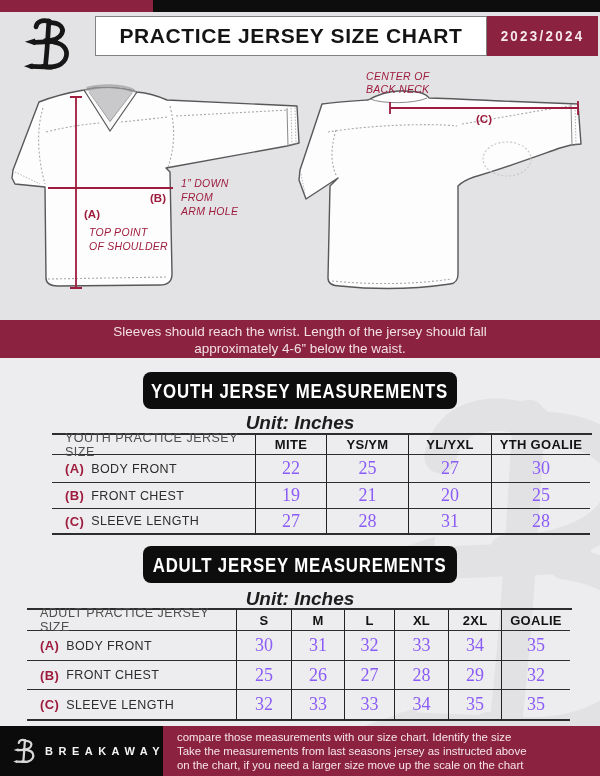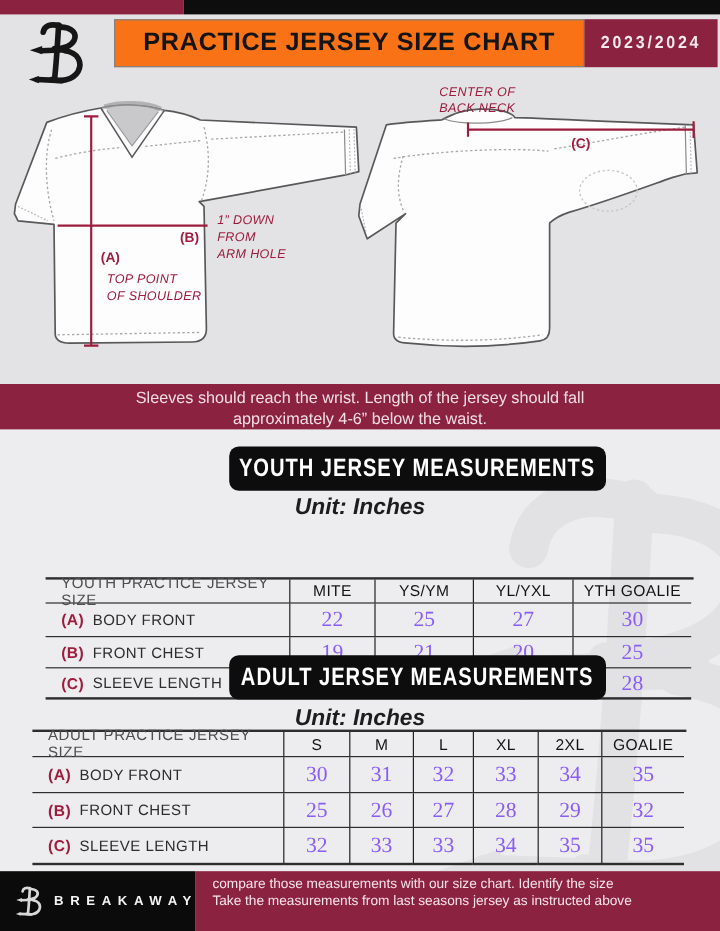--- a/index.html
+++ b/index.html
@@ -10,21 +10,21 @@
     font-family:"Liberation Sans", sans-serif;
   }
   
   .top-strip { position:absolute; top:0; left:0; width:600px; height:12px; }
   .strip-maroon { position:absolute; left:0; top:0; width:153px; height:12px; background:#8b2240; }
   .strip-black  { position:absolute; left:153px; top:0; width:447px; height:12px; background:#0d0d0d; }
   
   .logo-svg { position:absolute; left:24px; top:16px; width:48px; height:56px; color:#161616; }
   .title-box {
     position:absolute; left:95px; top:16px; width:392px; height:40px;
-    background:#f97316; border:1.5px solid #818181;
+    background:#ffffff; border:1.5px solid #818181;
     display:flex; align-items:center; justify-content:center;
   }
   .title-box span { font-size:21px; font-weight:bold; color:#141414; letter-spacing:.6px; }
   .season-box {
     position:absolute; left:487px; top:16px; width:111px; height:40px;
     background:#8b2240; display:flex; align-items:center; justify-content:center;
   }
   .season-box span { color:#f6e9ed; font-size:14.5px; font-weight:bold; letter-spacing:2.5px; transform:scaleX(.92); white-space:nowrap; }
   
   .diagram-svg { position:absolute; left:0; top:60px; }
@@ -35,36 +35,36 @@
   .note-banner {
     position:absolute; left:0; top:320px; width:600px; height:38px;
     background:#8b2240; color:#f2dfe5; text-align:center;
     font-size:13.5px; line-height:17px; padding-top:3px;
   }
   
   .tables-section { position:absolute; left:0; top:358px; width:600px; height:368px; background:#ededef; overflow:hidden; }
   .watermark { position:absolute; right:-88px; top:22px; width:330px; height:390px; color:#e2e2e5; z-index:0; }
   .black-banner {
     position:absolute; left:143px; width:314px; height:37px; background:#0d0d0d; border-radius:8px;
-    display:flex; align-items:center; justify-content:center; z-index:1;margin-left:48px;
+    display:flex; align-items:center; justify-content:center; z-index:1;
   }
   .black-banner span { color:#fff; font-size:21px; font-weight:bold; letter-spacing:1px; transform:scaleX(.8); white-space:nowrap; }
   .unit-line { position:absolute; left:0; width:600px; text-align:center; z-index:1;
     font-style:italic; font-weight:bold; font-size:19px; color:#1d1d1d; }
   .size-table { position:absolute; display:grid; z-index:1; border-top:2px solid #2d2d2d; }
   .size-table .cell { display:flex; align-items:center; border-bottom:1.7px solid #2d2d2d; }
   .size-table .vline { border-left:1.9px solid #222; }
   .size-table .last { border-bottom:2px solid #2d2d2d; }
   .head-label { color:#4e4e4e; font-size:12.5px; letter-spacing:.5px; padding-left:13px; }
-  .head-val { justify-content:center; font-weight:normal; font-size:13px; color:#131313; letter-spacing:.3px; }
+  .head-val { justify-content:center; font-weight:bold; font-size:13px; color:#131313; letter-spacing:.3px; }
   .row-label { padding-left:13px; font-size:12.5px; color:#2c2c2c; letter-spacing:.4px; }
   .row-label .key { color:#9e1c3e; font-weight:bold; margin-right:7px; font-size:13px; }
   .val { justify-content:center; font-size:18px; color:#8b5cf6;font-family:Liberation Serif, serif; }
-  #youth-table { left:38px; top:75px; width:540px;
-    grid-template-columns:203px 71px 82px 83px 99px; grid-template-rows:20px 28px 26px 26px;margin-top:48px; }
+  #youth-table { left:52px; top:75px; width:540px;
+    grid-template-columns:203px 71px 82px 83px 99px; grid-template-rows:20px 28px 26px 26px; }
   #adult-table { left:27px; top:250px; width:545px;
     grid-template-columns:209px 55px 53px 50px 54px 53px 69px; grid-template-rows:21px 30px 29px 31px; }
   
   .footer { position:absolute; left:0; top:726px; width:600px; height:50px; }
   .footer-black { position:absolute; left:0; top:0; width:163px; height:50px; background:#0b0b0b;
     display:flex; align-items:center; padding-left:13px; }
   .footer-logo { width:23px; height:26px; color:#d8d8d8; flex:none; }
   .footer-wordmark { color:#f4f4f4; font-size:11px; font-weight:bold; letter-spacing:5.5px; margin-left:9px; white-space:nowrap; }
   .footer-maroon { position:absolute; left:163px; top:0; width:437px; height:50px; background:#8b2240;
     color:#f6e4ea; font-size:11.4px; line-height:13.9px; padding:5px 6px 0 14px; }
@@ -277,16 +277,17 @@
   <div class="footer">
     <div class="footer-black">
       <svg class="footer-logo" viewBox="0 0 56 64">
         <use href="#bmono"></use>
       </svg>
       <span class="footer-wordmark">BREAKAWAY</span>
     </div>
     <div class="footer-maroon">
       <div>compare those measurements  with our size chart. Identify the size</div>
       <div>Take the measurements from last seasons jersey as instructed above</div>
+      <div>on the chart, if you need a larger size move up the scale on the chart</div>
     </div>
   </div>
 
 </div>
 
 </body></html>

